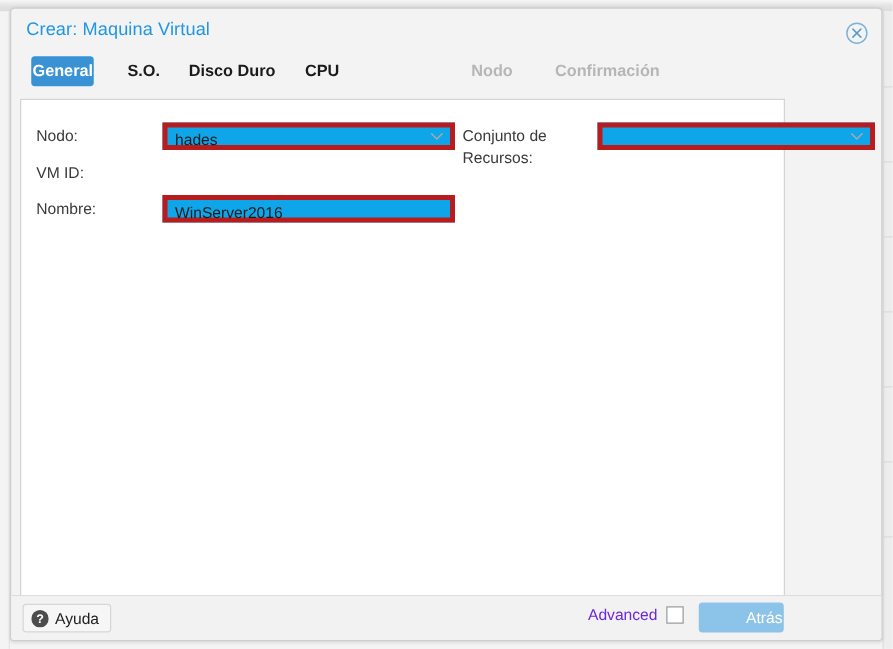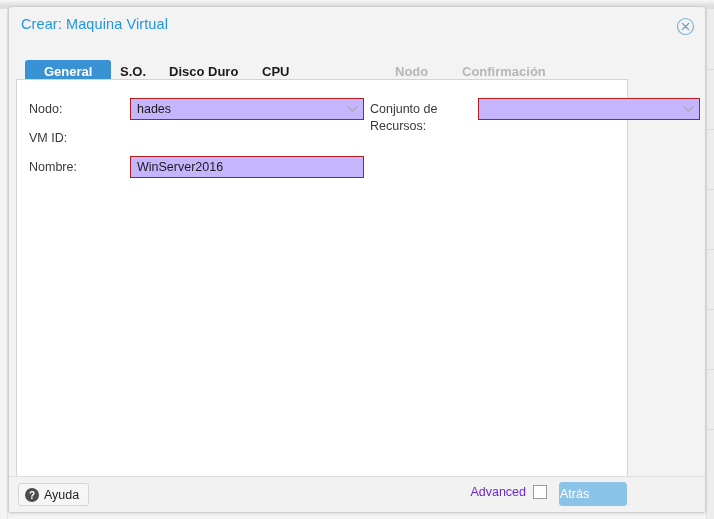--- a/index.html
+++ b/index.html
@@ -97,24 +97,23 @@
   .tab {
     position: absolute;
     top: 0;
     height: 24px;
     line-height: 24px;
     font-size: 13px;
     font-weight: bold;
     color: #1b1b1b;
     white-space: nowrap;
     cursor: pointer;
-    padding: 0 19px;
+    padding: 0 1px;
     border-radius: 3px;
     box-sizing: border-box;
-    margin-top: 15px;
   }
   .tab.active {
     background: #3892d4;
     color: #ffffff;
   }
   .tab.disabled {
     color: #b6b6b6;
     cursor: default;
   }
 
@@ -133,22 +132,22 @@
   .form-label {
     position: absolute;
     font-size: 12.5px;
     color: #3a3a3a;
     white-space: nowrap;
   }
 
   .field {
     position: absolute;
     height: 22px;
-    background: #c4b5fd;
-    border: 1px solid #b91c1c;
+    background: #0ea5e9;
+    border: 4px solid #b91c1c;
     box-sizing: border-box;
   }
   .field .value {
     position: absolute;
     left: 6px;
     top: 0;
     line-height: 20px;
     font-size: 12.5px;
     color: #1b1b1b;
     white-space: nowrap;
@@ -216,21 +215,21 @@
     border: 1px solid #9b9b9b;
     box-sizing: border-box;
     cursor: pointer;
   }
 
   .wizard-btn {
     position: absolute;
     top: 5px;
     height: 24px;
     line-height: 22px;
-    text-align: left;
+    text-align: right;
     font-size: 12.5px;
     border-radius: 3px;
     box-sizing: border-box;
     cursor: pointer;
     white-space: nowrap;
   }
   #back-button {
     right: 78px;
     width: 68px;
     background: #8cc3e9;

